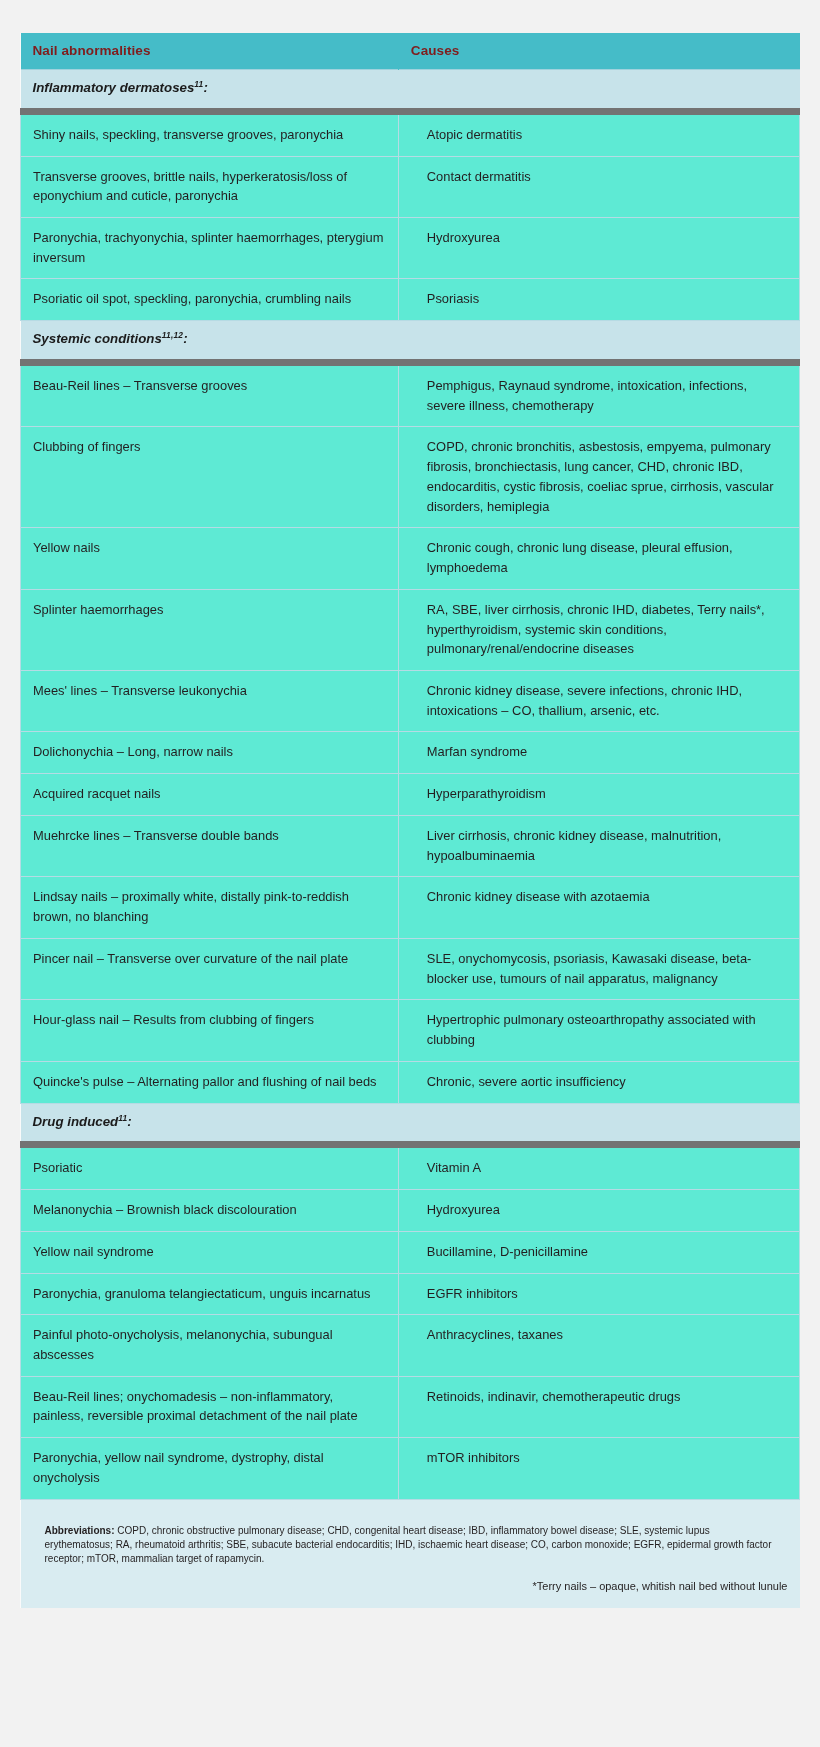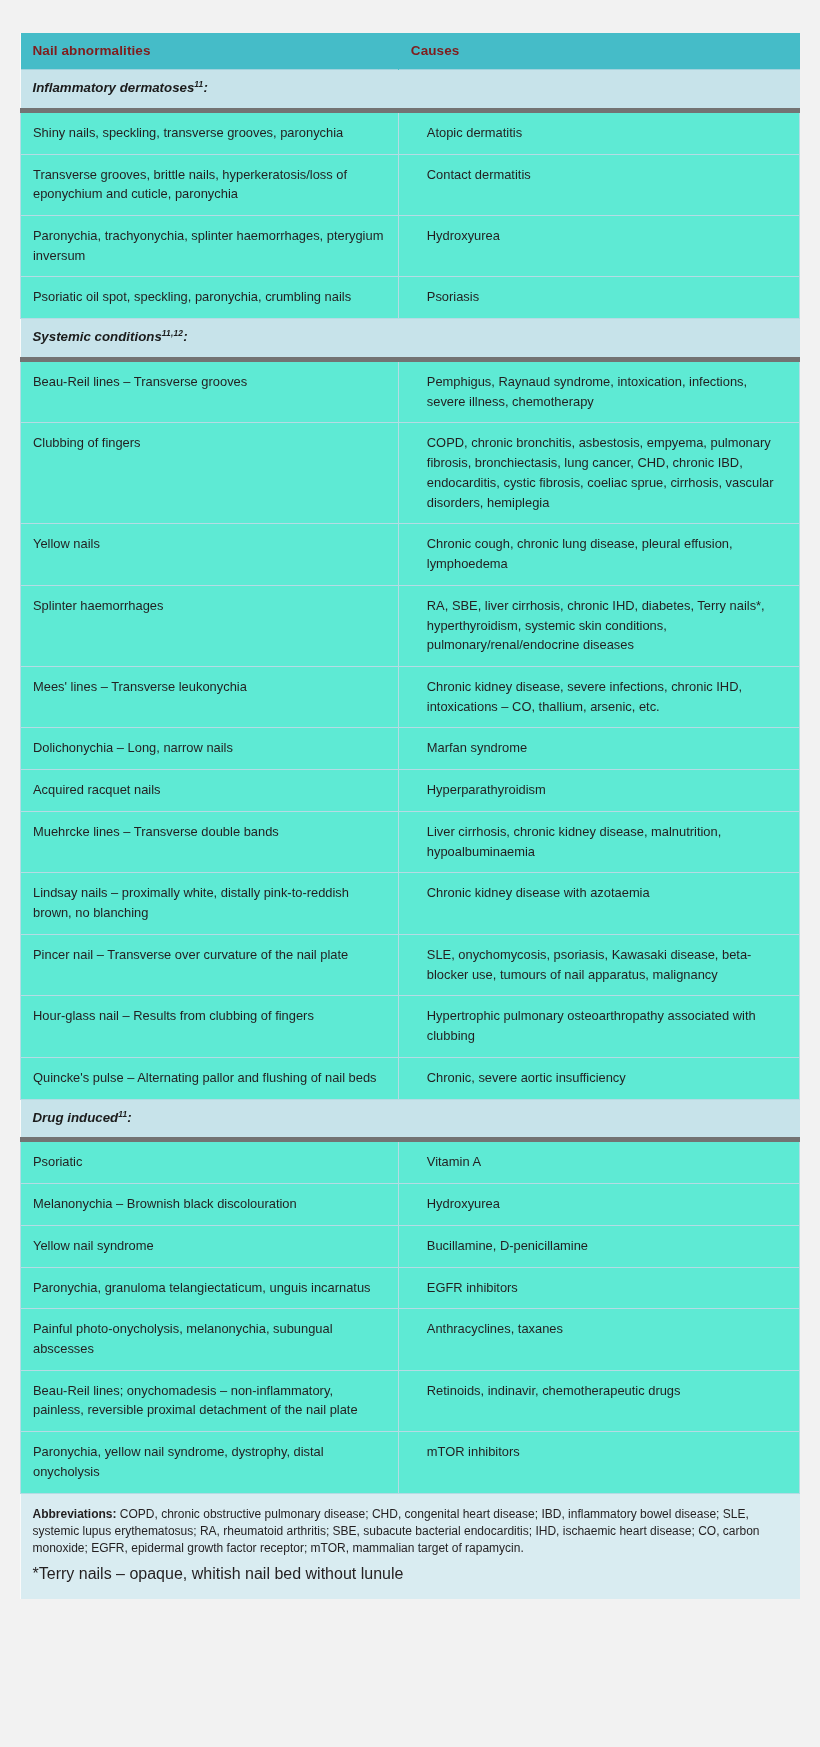--- a/index.html
+++ b/index.html
@@ -44,21 +44,21 @@
 
   
   tr.section-row td {
     background: #c7e3ea;
     font-style: italic;
     font-weight: bold;
     font-size: 13.3px;
     color: #1b1b1b;
     padding: 8px 12px 9px 12px;
     border-top: 1px solid #9fd2dd;
-    border-bottom: 5px solid #737373;
+    border-bottom: 7px solid #737373;
   }
   tr.section-row td sup {
     font-size: 8.4px;
     font-style: italic;
     font-weight: bold;
     vertical-align: super;
     letter-spacing: 0.2px;
   }
 
   
@@ -81,33 +81,34 @@
   }
 
   
   tr.footer-row td {
     background: #d9ecf1;
     padding: 12px 12px 13px 12px;
     border: none;
     border-top: 1px solid #b6dbe4;
   }
   .footnote {
-    font-size: 12px;
+    font-size: 10px;
     line-height: 1.44;
     color: #231f20;
-    margin: 0;
+    margin: 12px;
   }
   .footnote .lead {
     font-weight: bold;
   }
   .footnote-star {
-    font-size: 16px;
+    font-size: 11px;
     line-height: 1.44;
     color: #231f20;
     margin: 5px 0 0 0;
+    text-align: right;
   }
 </style>
 </head>
 <body>
 
 <div class="page">
   <table class="nail-table">
     <colgroup>
       <col class="c1">
       <col class="c2">

